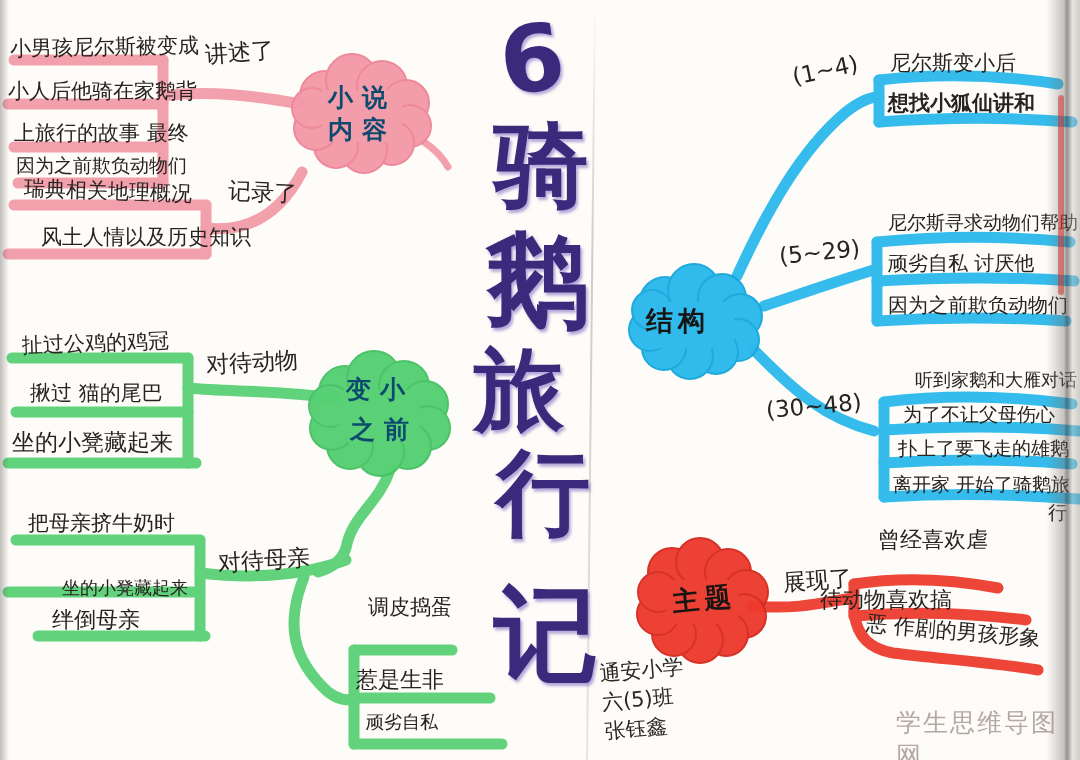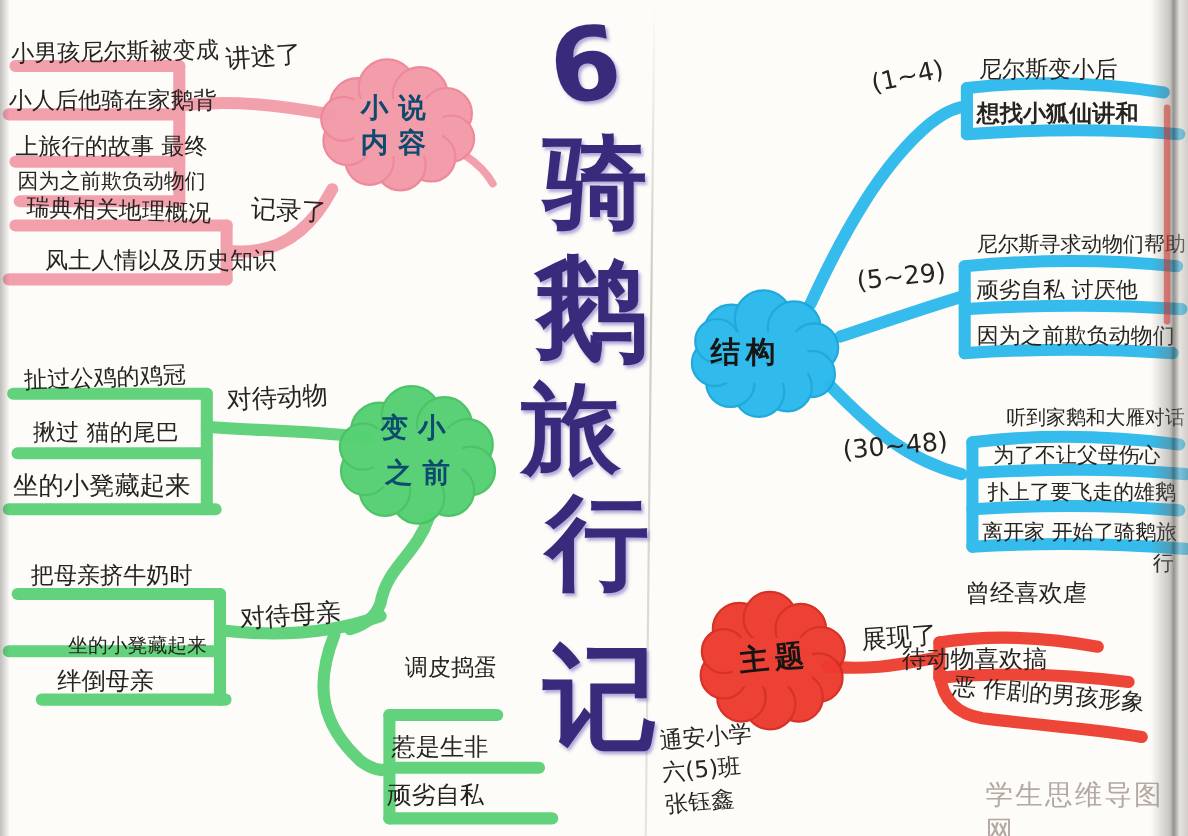--- a/index.html
+++ b/index.html
@@ -168,21 +168,21 @@
   <div class="t item" style="left:12px;top:430px;font-size:23px;">坐的小凳藏起来</div>
   <div class="t blab" style="left:206px;top:350px;transform:rotate(-3deg);">对待动物</div>
   <div class="t cloudlab" style="left:346px;top:376px;font-family:Liberation Serif, serif;">变小</div>
   <div class="t cloudlab" style="left:350px;top:416px;">之前</div>
   <div class="t item" style="left:28px;top:512px;">把母亲挤牛奶时</div>
   <div class="t item" style="left:22px;top:578px;font-size:18px;margin-left:40px;">坐的小凳藏起来</div>
   <div class="t item" style="left:52px;top:608px;font-size:22px;">绊倒母亲</div>
   <div class="t blab" style="left:218px;top:548px;transform:rotate(-4deg);">对待母亲</div>
   <div class="t item" style="left:368px;top:596px;">调皮捣蛋</div>
   <div class="t item" style="left:356px;top:668px;font-size:22px;">惹是生非</div>
-  <div class="t item" style="left:352px;top:712px;font-size:22px;">顽劣自私</div>
+  <div class="t item" style="left:366px;top:712px;font-size:18px;">顽劣自私</div>
 
   <div class="t cloudlab1" style="left:646px;top:306px;">结构</div>
   <div class="t blab" style="left:792px;top:58px;transform:rotate(-12deg);">(1~4)</div>
   <div class="t item" style="left:890px;top:52px;">尼尔斯变小后</div>
   <div class="t item" style="left:888px;top:92px;font-weight:bold;">想找小狐仙讲和</div>
   <div class="t blab" style="left:779px;top:240px;transform:rotate(-6deg);">(5~29)</div>
   <div class="t item" style="left:888px;top:212px;font-size:19px;">尼尔斯寻求动物们帮助</div>
   <div class="t item" style="left:888px;top:252px;font-size:20px;">顽劣自私 讨厌他</div>
   <div class="t item" style="left:888px;top:294px;font-size:20px;">因为之前欺负动物们</div>
   <div class="t blab" style="left:766px;top:394px;transform:rotate(-5deg);">(30~48)</div>

